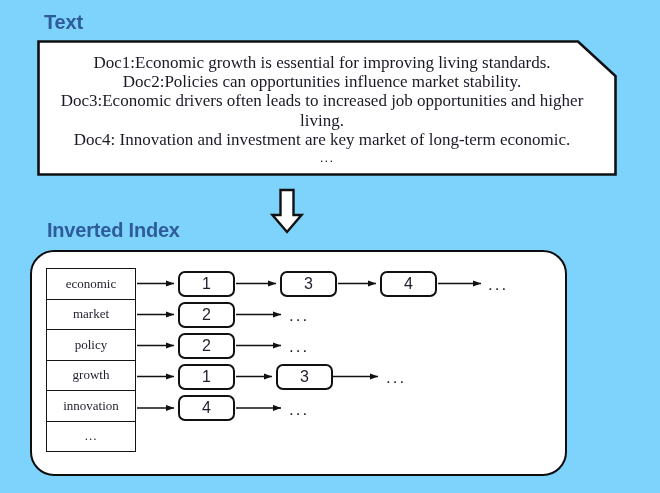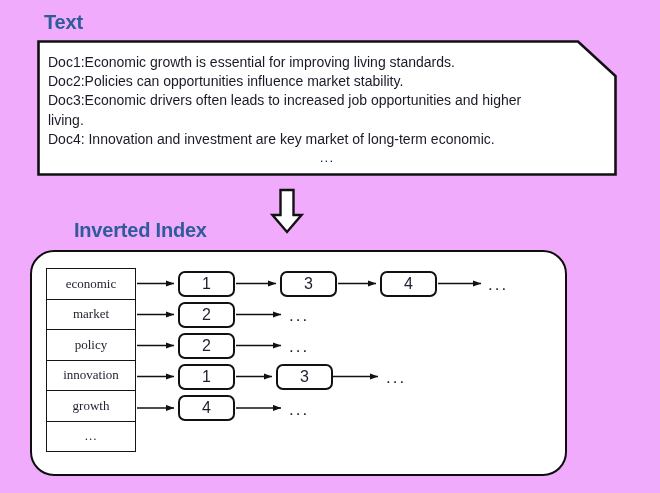--- a/index.html
+++ b/index.html
@@ -9,56 +9,57 @@
     background: #ffffff;
   }
   body {
     font-family: "Liberation Sans", sans-serif;
     -webkit-font-smoothing: antialiased;
   }
   #canvas {
     position: relative;
     width: 660px;
     height: 493px;
-    background: #f0abfc;
+    background: #7dd3fc;
     overflow: hidden;
   }
 
   
   .heading {
     position: absolute;
     font-family: "Liberation Sans", sans-serif;
     font-weight: bold;
     font-size: 20px;
     line-height: 22px;
     color: #2E5C9A;
     letter-spacing: -0.2px;
     white-space: nowrap;
   }
   #heading-text   { left: 44px; top: 11px; }
-  #heading-index  { left: 47px; top: 219px; margin-left: 27px; }
+  #heading-index  { left: 47px; top: 219px; }
 
   
   #text-box {
     position: absolute;
     left: 37px;
     top: 40px;
     width: 580px;
     height: 136px;
   }
   #text-box svg { display: block; position: absolute; left: 0; top: 0; }
   #text-box-lines {
     position: absolute;
     left: 11px;
     top: 13px;
     width: 548px;
-    font-family: Liberation Sans, sans-serif;
-    font-size: 14px;
+    font-family: Liberation Serif, serif;
+    font-size: 17px;
     line-height: 19.2px;
     color: #1a1a26;
+    text-align: center;
   }
   .doc-line { white-space: pre-wrap; }
   #text-box-ellipsis {
     position: absolute;
     left: 0;
     top: 110px;
     width: 580px;
     text-align: center;
     font-family: "Liberation Sans", sans-serif;
     font-size: 13.6px;
@@ -182,22 +183,22 @@
   </div>
 
   <div class="heading" id="heading-index">Inverted Index</div>
 
   <div id="index-container"></div>
 
   <div id="term-table">
     <div class="term-cell">economic</div>
     <div class="term-cell">market</div>
     <div class="term-cell">policy</div>
+    <div class="term-cell">growth</div>
     <div class="term-cell">innovation</div>
-    <div class="term-cell">growth</div>
     <div class="term-cell ellipsis-cell">...</div>
   </div>
 
   <svg id="arrow-layer" width="660" height="493" viewBox="0 0 660 493">
     <defs>
       <marker id="ah" markerWidth="9" markerHeight="9" refX="8.2" refY="3.2" orient="auto" markerUnits="userSpaceOnUse">
         <path d="M0,0 L8.4,3.2 L0,6.4 Z" fill="#111111"></path>
       </marker>
     </defs>
 

